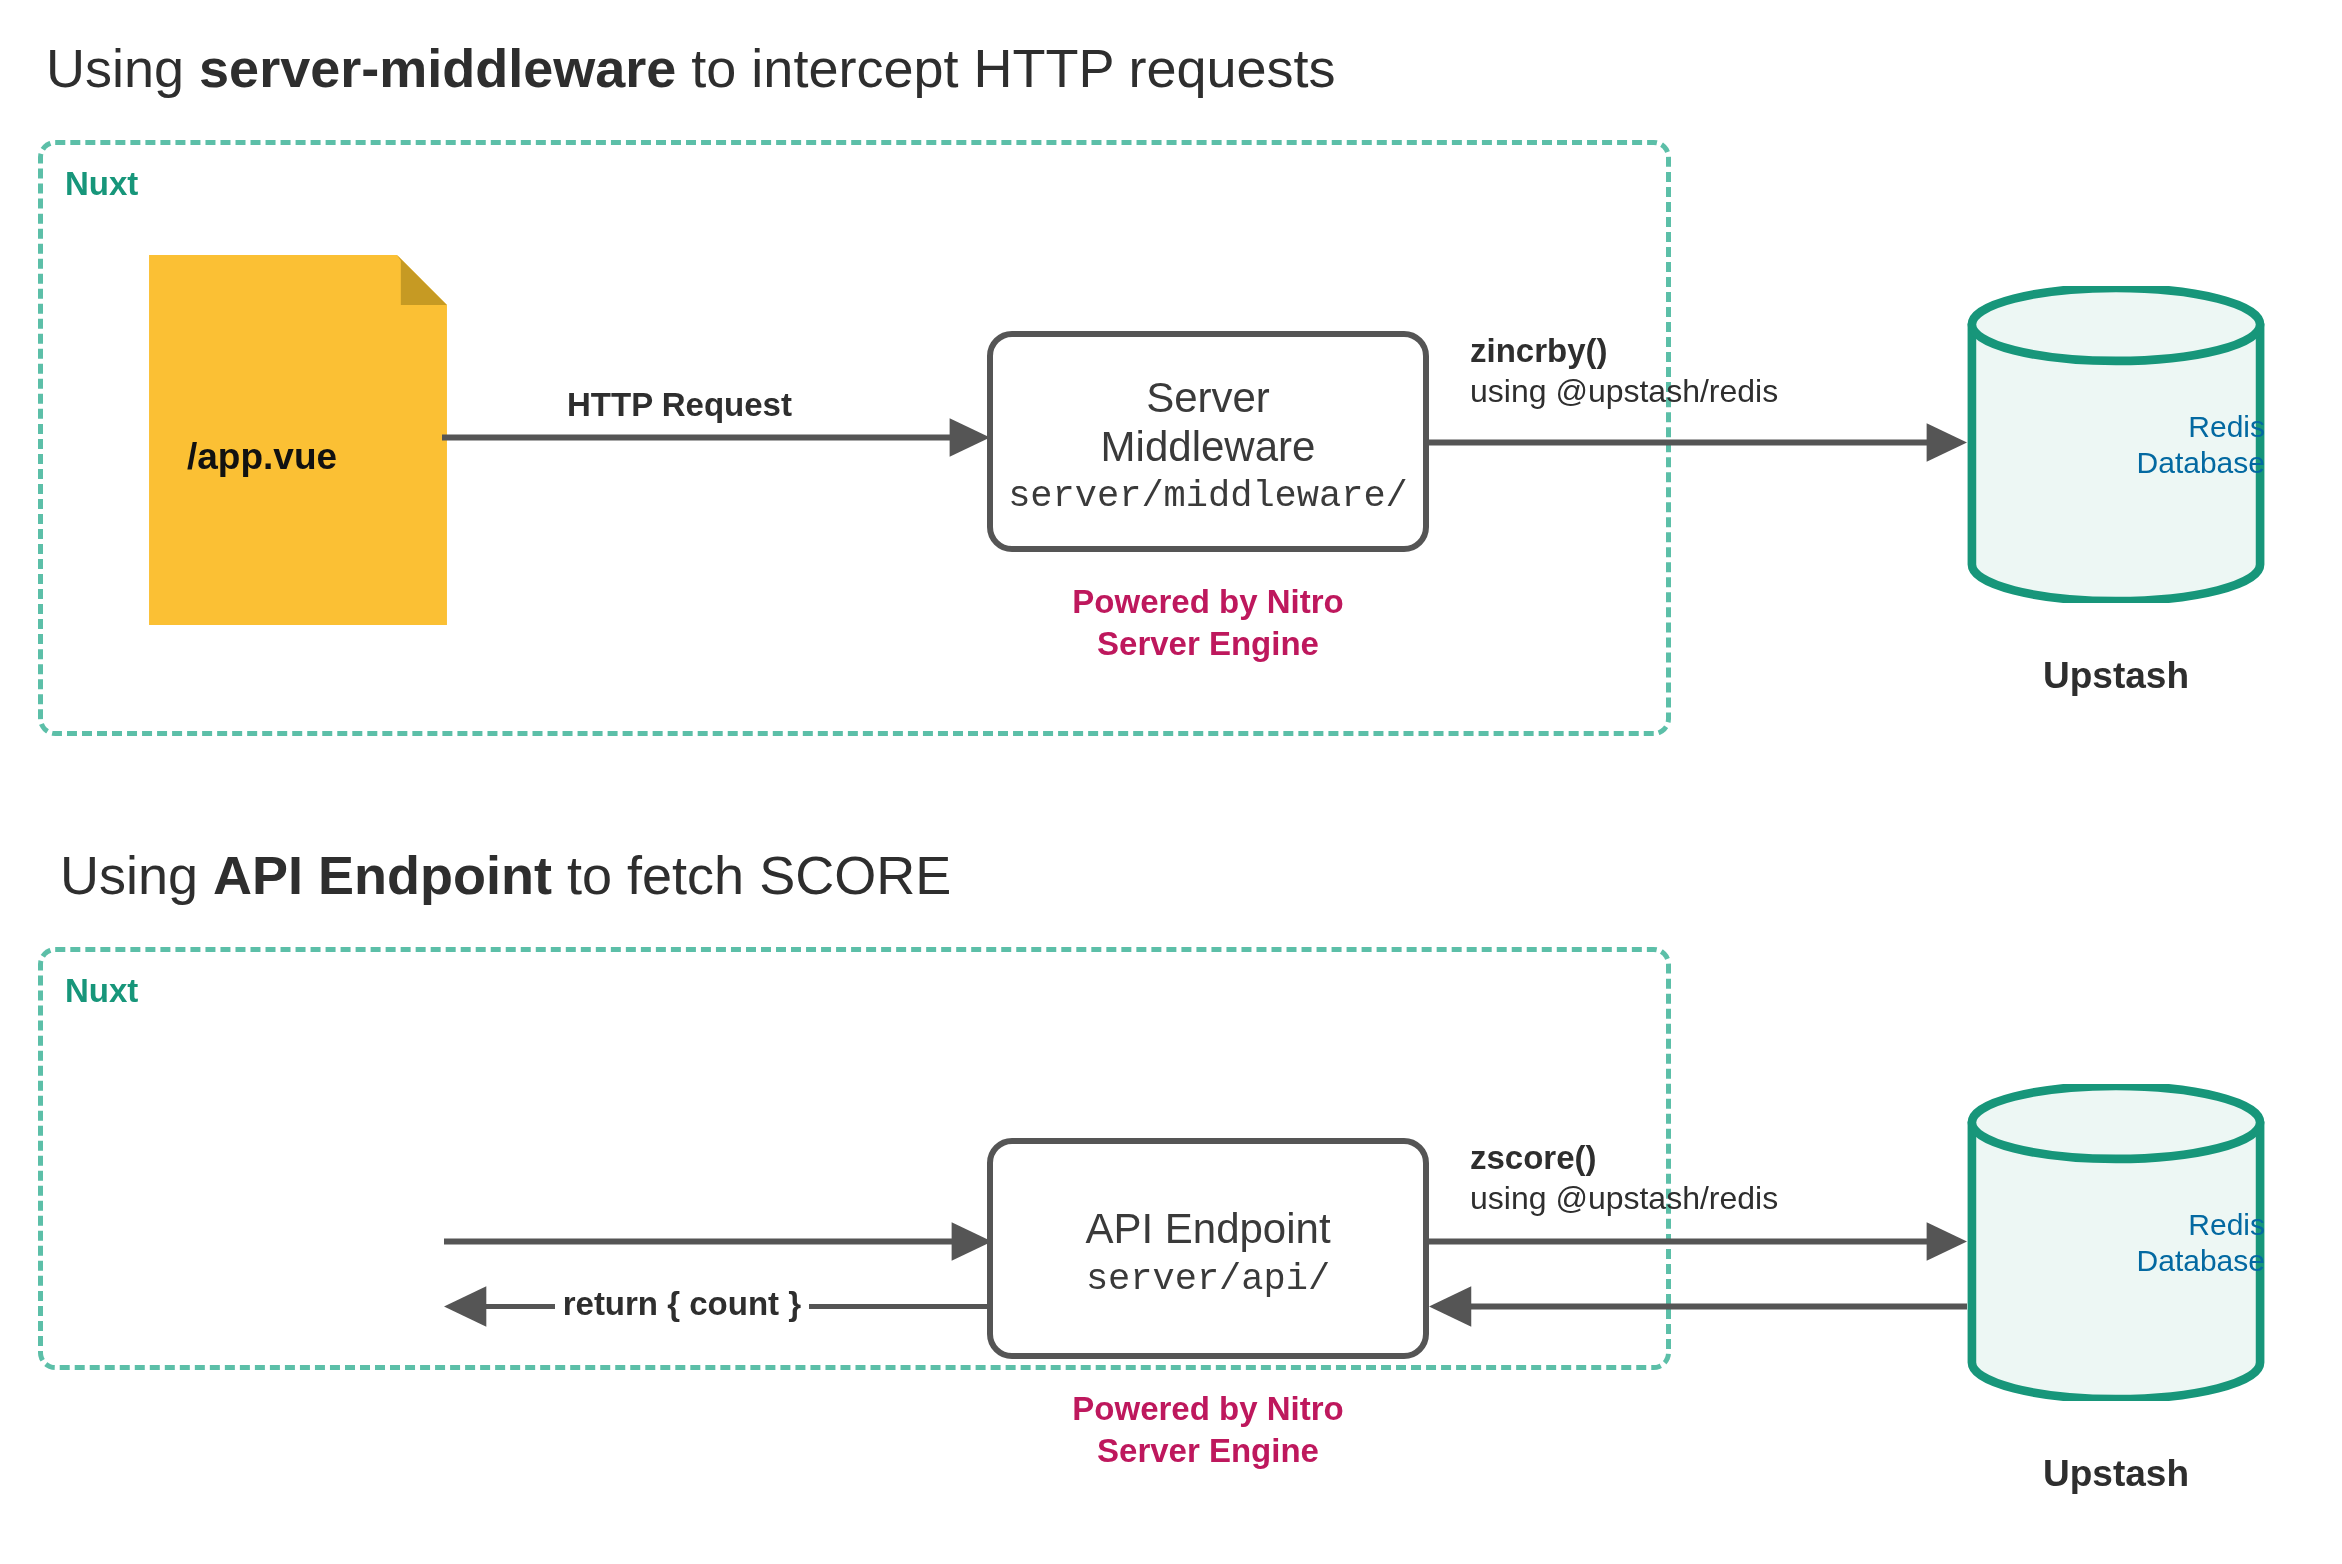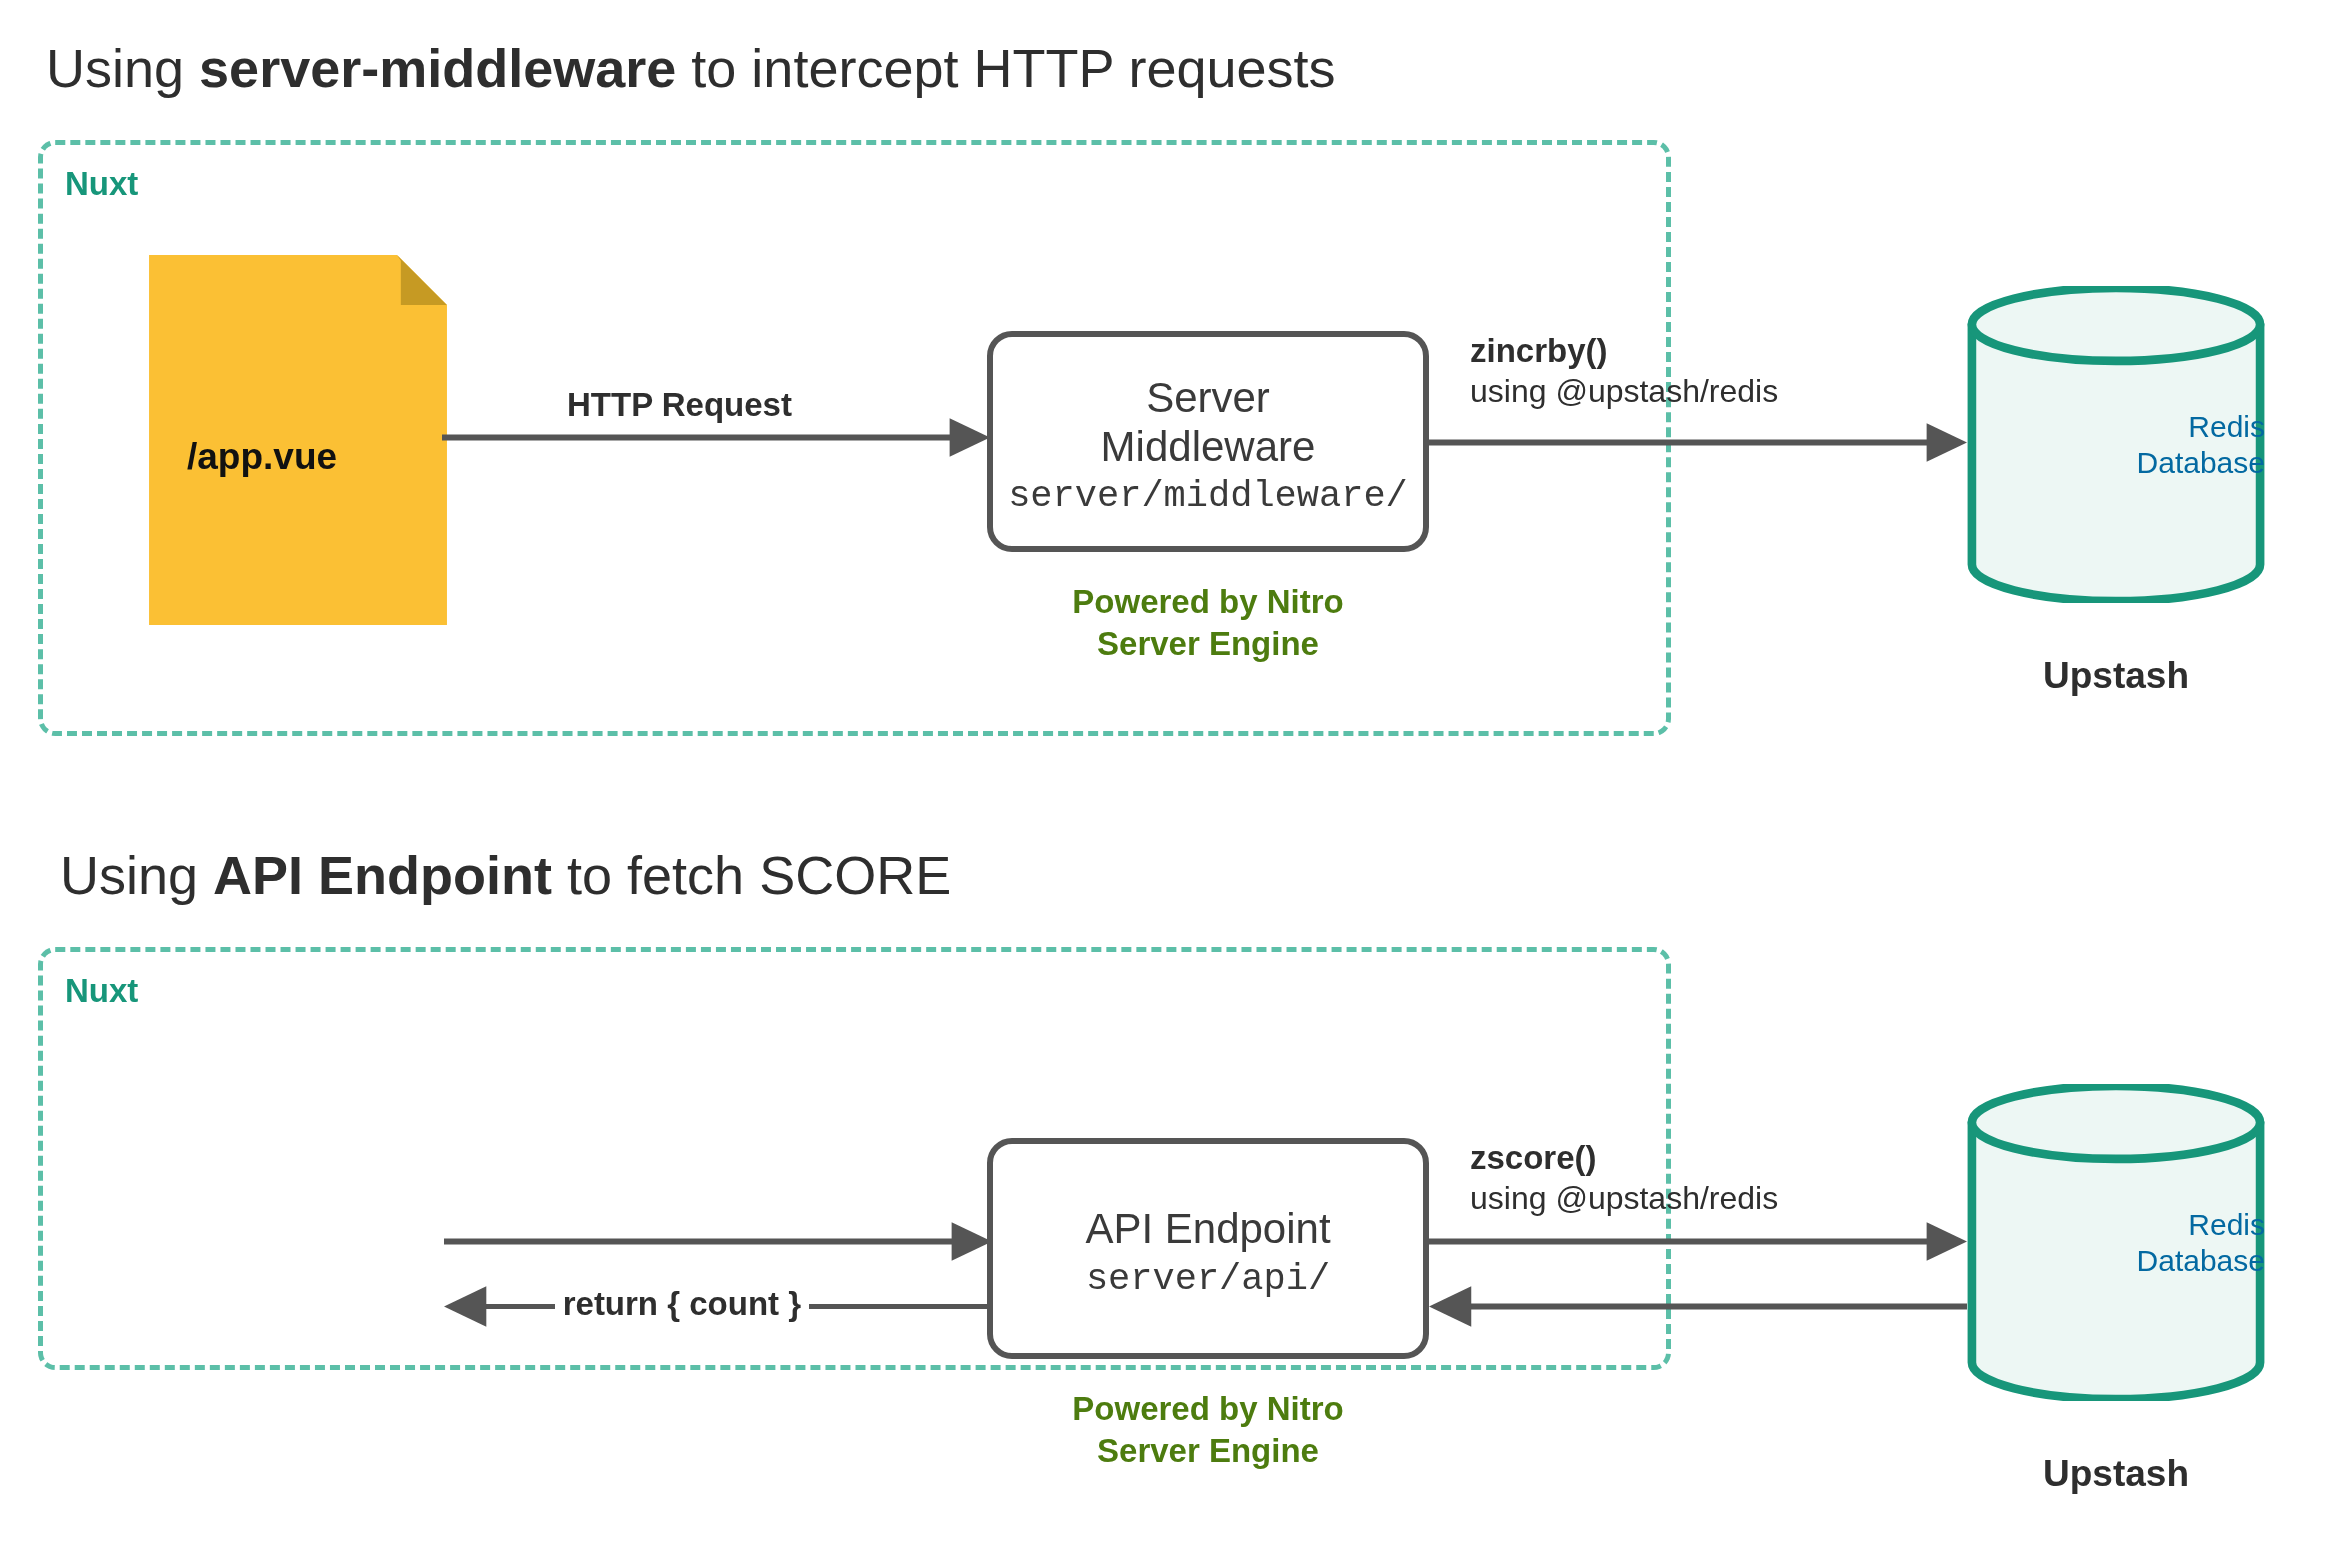--- a/index.html
+++ b/index.html
@@ -88,21 +88,21 @@
     font-size: 37px;
     color: #3a3a3a;
     text-align: left;
     margin-top: 3.8px;
     white-space: nowrap;
   }
   .powered {
     position: absolute;
     font-size: 33px;
     font-weight: 700;
-    color: #4d7c0f;
+    color: #be185d;
     text-align: center;
     line-height: 1.28;
     white-space: pre-line;
     width: 442px;
   }
 
   
   .db {
     position: absolute;
   }

